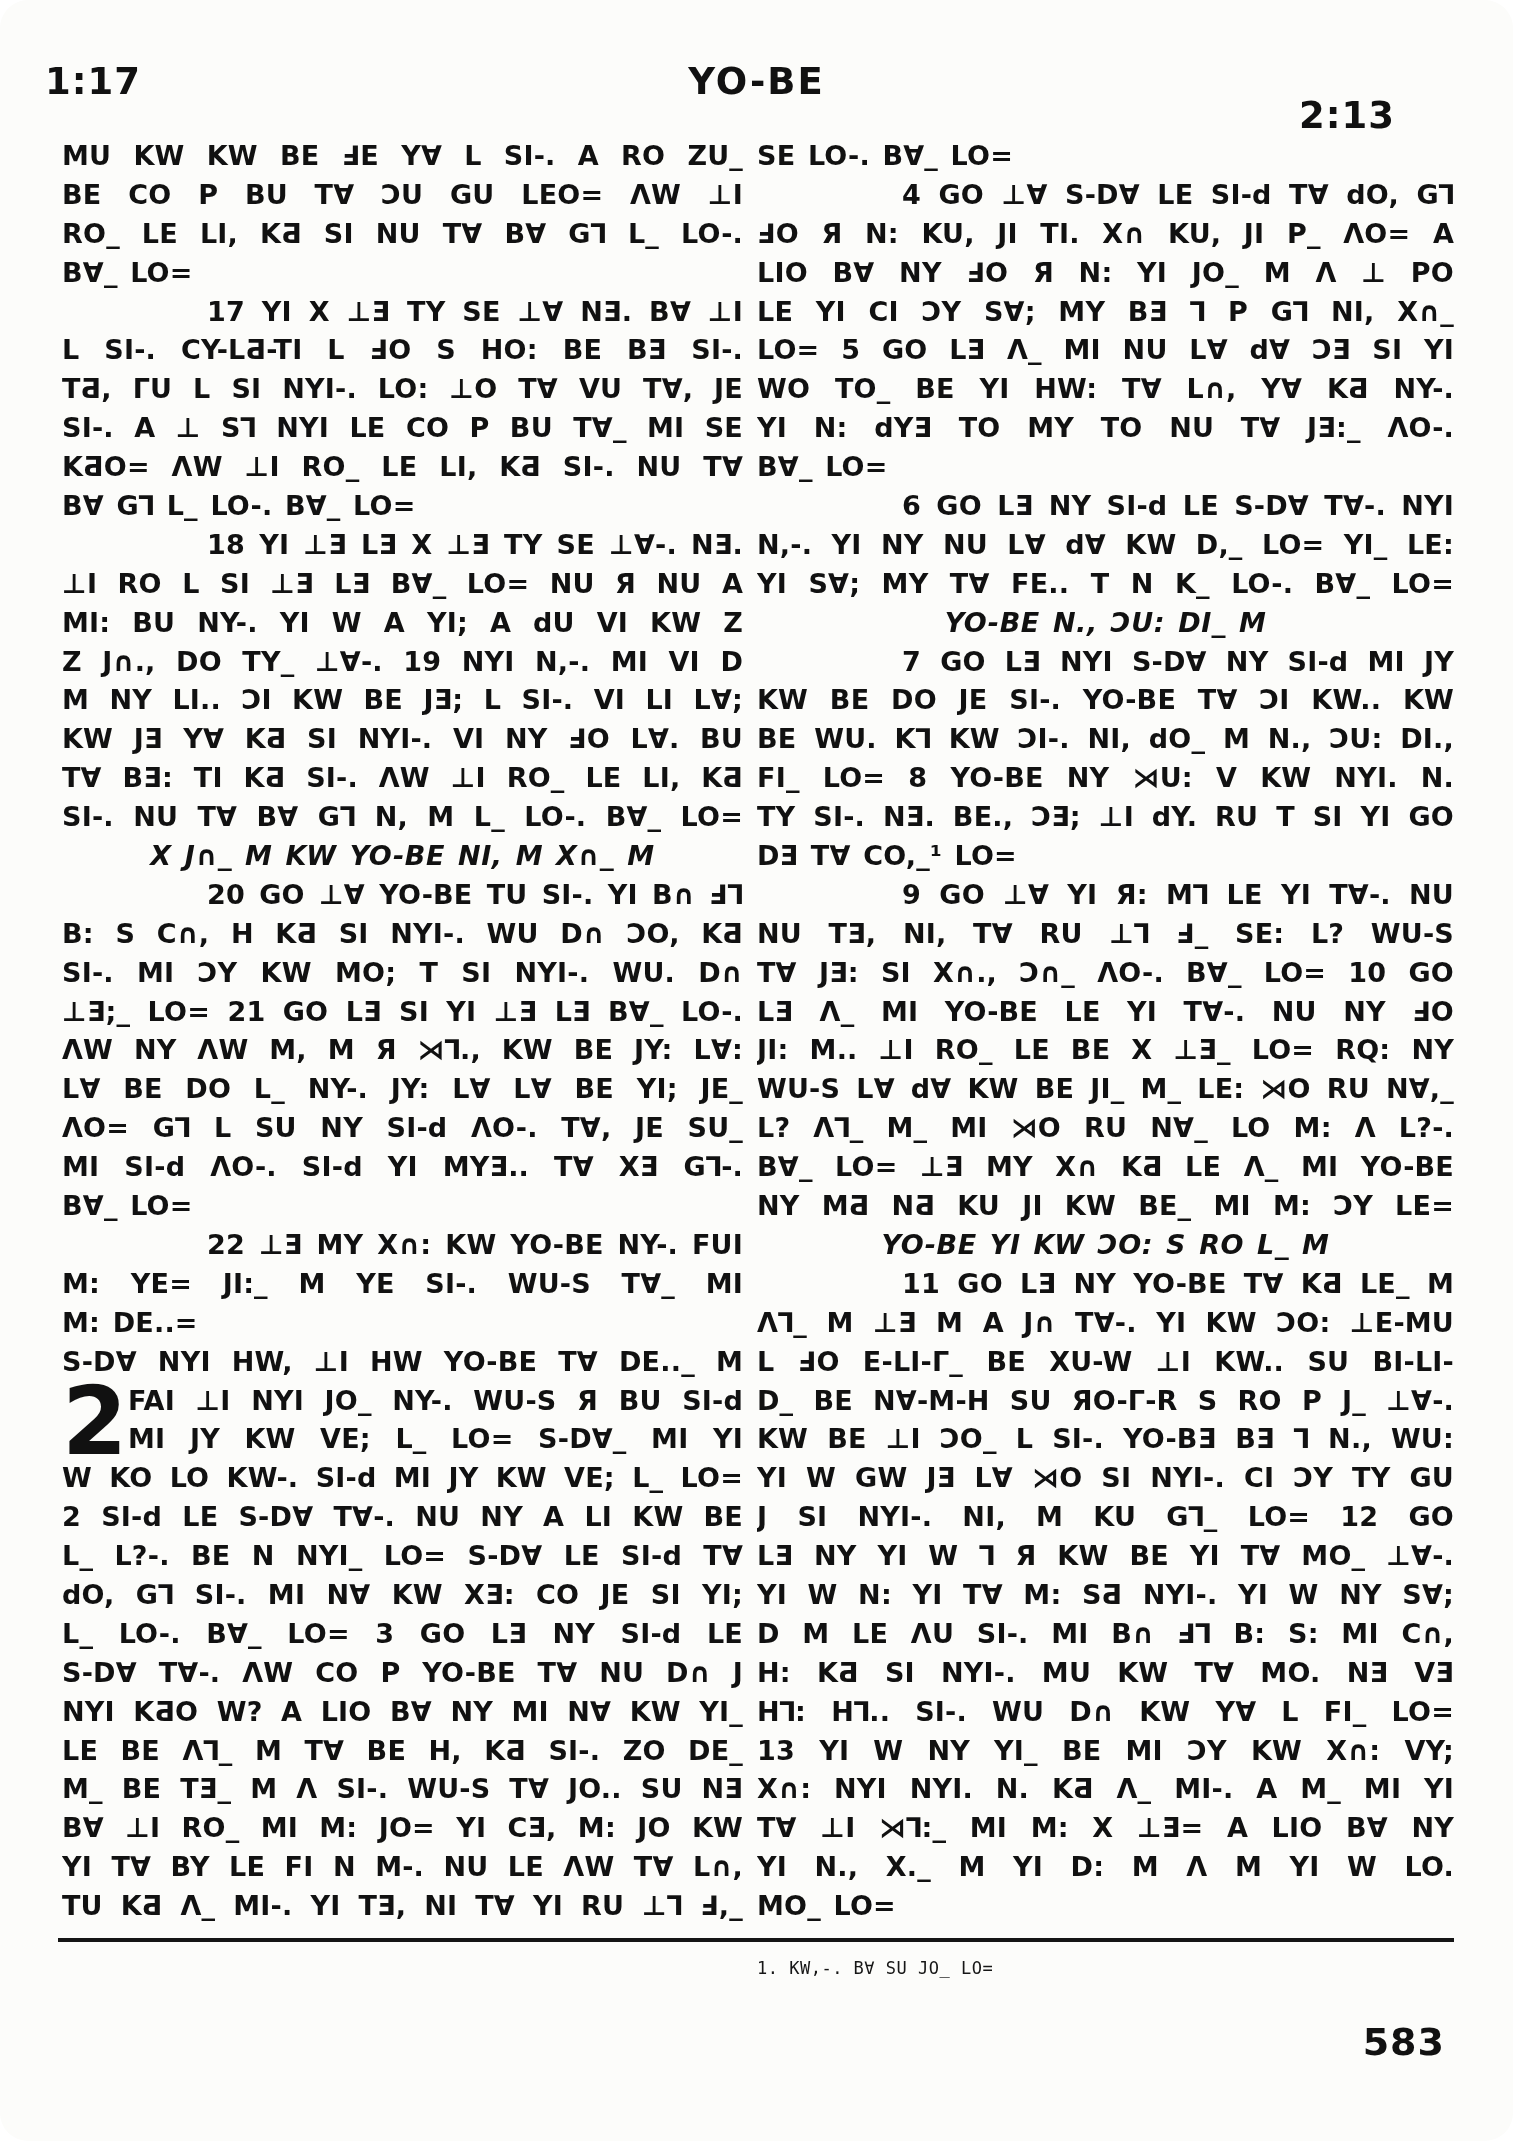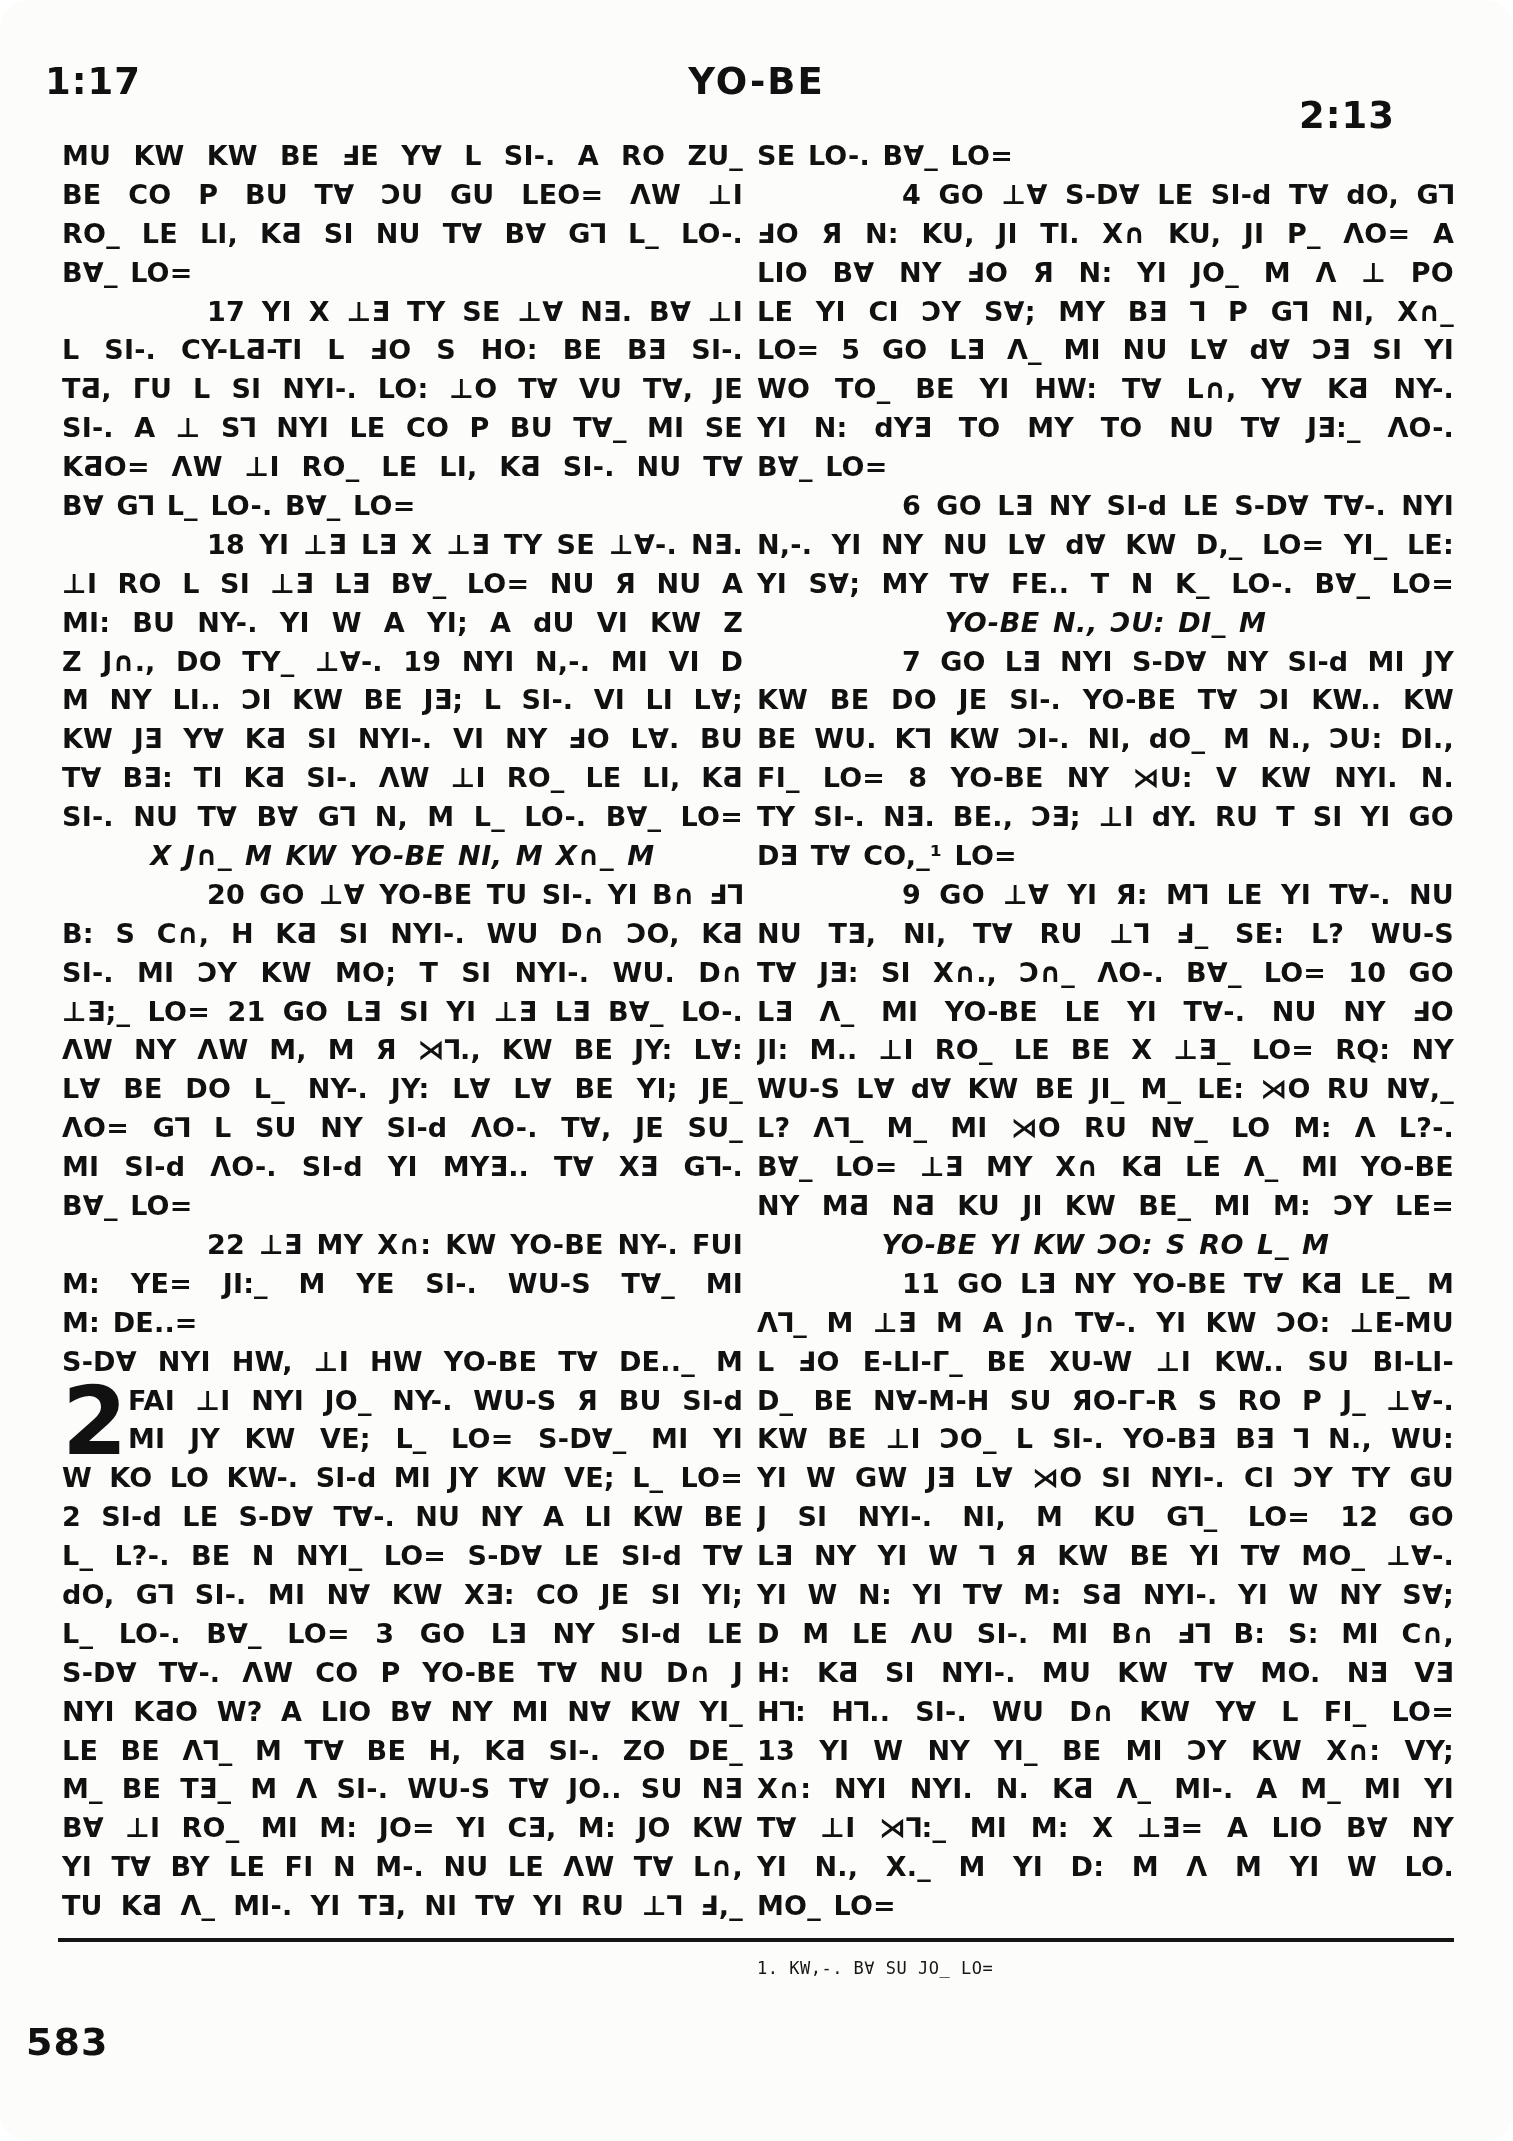--- a/index.html
+++ b/index.html
@@ -48,22 +48,22 @@
     position:absolute;left:58px;top:1938px;
     width:1396px;height:4px;background:#151515;
   }
   #footnote{
     position:absolute;left:757px;top:1958px;
     font-family:"DejaVu Sans Mono","DejaVu Sans",monospace;
     font-weight:normal;font-size:17px;letter-spacing:0.5px;
     color:#161616;
   }
   #page-number{
-    position:absolute;top:2020px;left:16px;width:1445px;
-    text-align:left;font-size:38px;letter-spacing:1px;padding-left:10px;
+    position:absolute;top:2020px;left:0;width:1445px;
+    text-align:right;font-size:38px;letter-spacing:1px;
   }
 </style>
 </head>
 <body>
 
 <div id="page">
   <div class="hdr" id="hdr-left">1:17</div>
   <div class="hdr" id="hdr-center">YO-BE</div>
   <div class="hdr" id="hdr-right">2:13</div>
 

